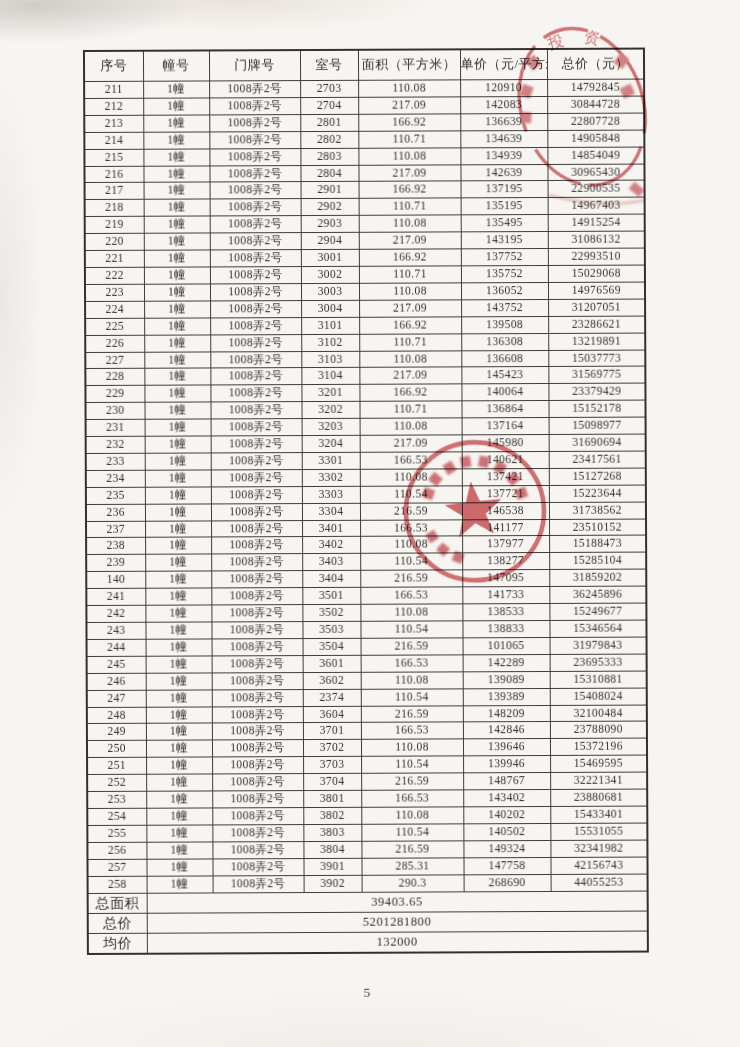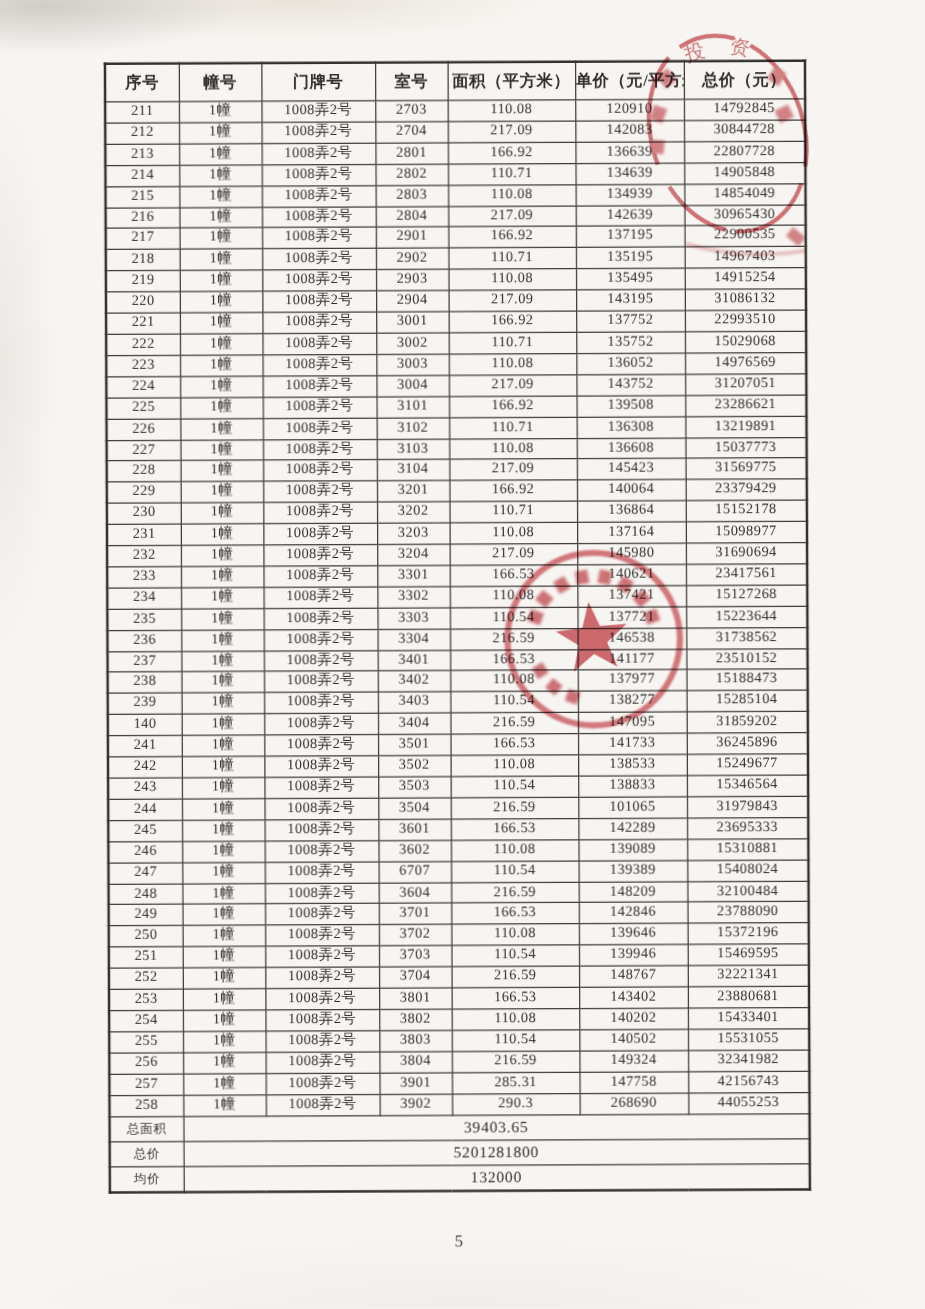--- a/index.html
+++ b/index.html
@@ -28,30 +28,30 @@
     filter:blur(.25px) contrast(1.03);
     color:#33312e;
   }
   table.price th, table.price td{
     border:1.5px solid #413f3c;
     text-align:center;vertical-align:middle;
     padding:0;overflow:hidden;white-space:nowrap;
   }
   table.price{border:2.5px solid #35332f;}
   thead th{
-    height:29px;font-weight:bold;font-size:13px;line-height:1.1;
+    height:29px;font-weight:normal;font-size:13px;line-height:1.1;
     white-space:normal;letter-spacing:.5px;
   }
   tbody td{
     height:15.9px;line-height:15.9px;font-size:11.5px;letter-spacing:.4px;
   }
   tfoot td{
     height:19px;line-height:19px;font-size:12.5px;letter-spacing:.6px;
   }
-  tfoot td.sum-label{font-size:10px;text-align:center;}
+  tfoot td.sum-label{font-size:14px;text-align:center;}
   .page-number{
     position:absolute;left:87px;top:986px;width:560px;
     text-align:center;font-size:13.5px;color:#413f3c;
     filter:blur(.2px);
   }
   .stamp{position:absolute;pointer-events:none;mix-blend-mode:multiply;}
   #stamp-top{left:500px;top:5px;}
   #stamp-center{left:397px;top:433px;}
 </style>
 </head>
@@ -404,21 +404,21 @@
           <td>1008弄2号</td>
           <td>3602</td>
           <td>110.08</td>
           <td>139089</td>
           <td>15310881</td>
         </tr>
         <tr>
           <td>247</td>
           <td>1幢</td>
           <td>1008弄2号</td>
-          <td>6707</td>
+          <td>2374</td>
           <td>110.54</td>
           <td>139389</td>
           <td>15408024</td>
         </tr>
         <tr>
           <td>248</td>
           <td>1幢</td>
           <td>1008弄2号</td>
           <td>3604</td>
           <td>216.59</td>

